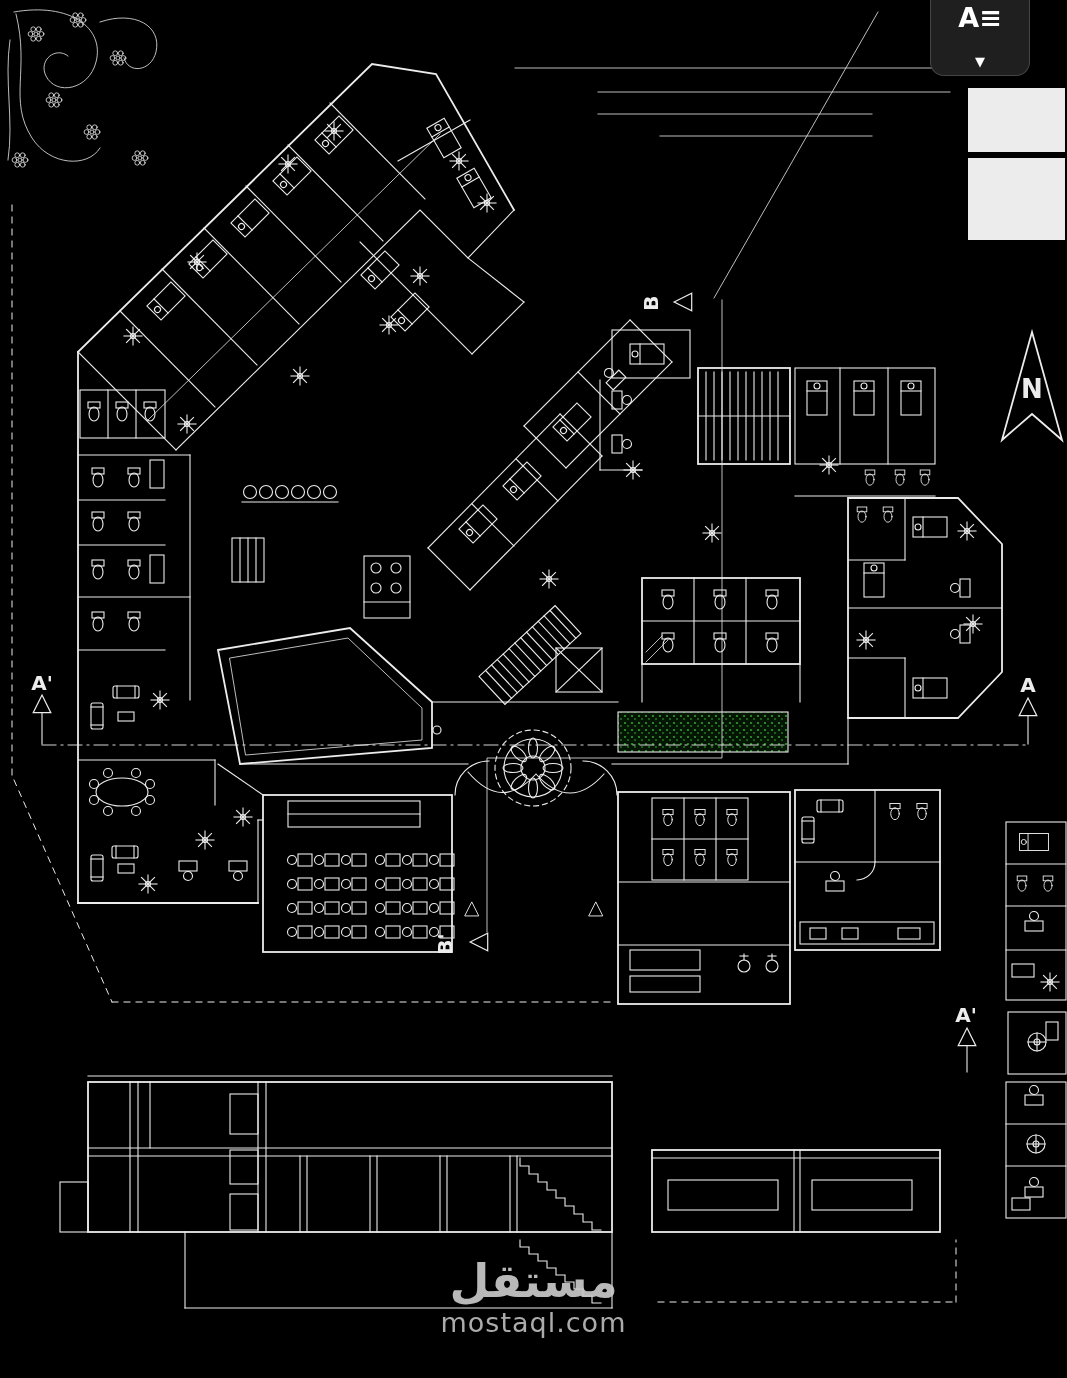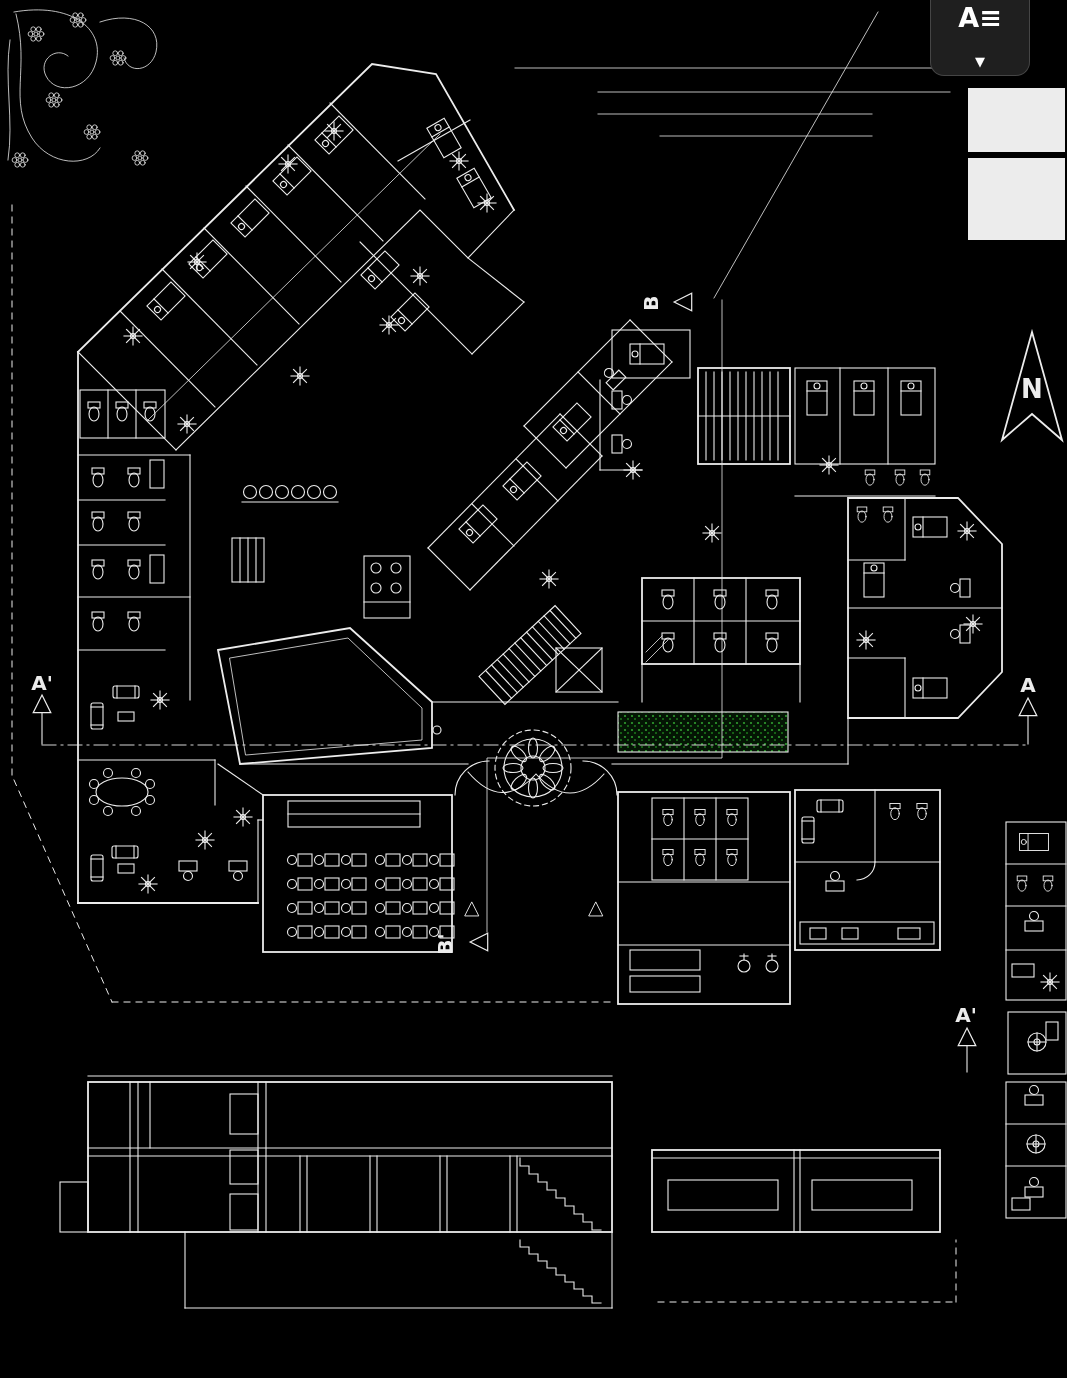--- a/index.html
+++ b/index.html
@@ -562,14 +562,18 @@
     </g>
 
   </g>
 </svg>
 
 <div class="style-btn">
   <span class="lbl">A≡</span>
   <span class="chev">▼</span>
 </div>
 
-
+<div class="watermark">
+  <div class="wm-ar">مستقل</div>
+  <div class="wm-en">mostaql.com</div>
 </div>
 
+</div>
+
 </body></html>

